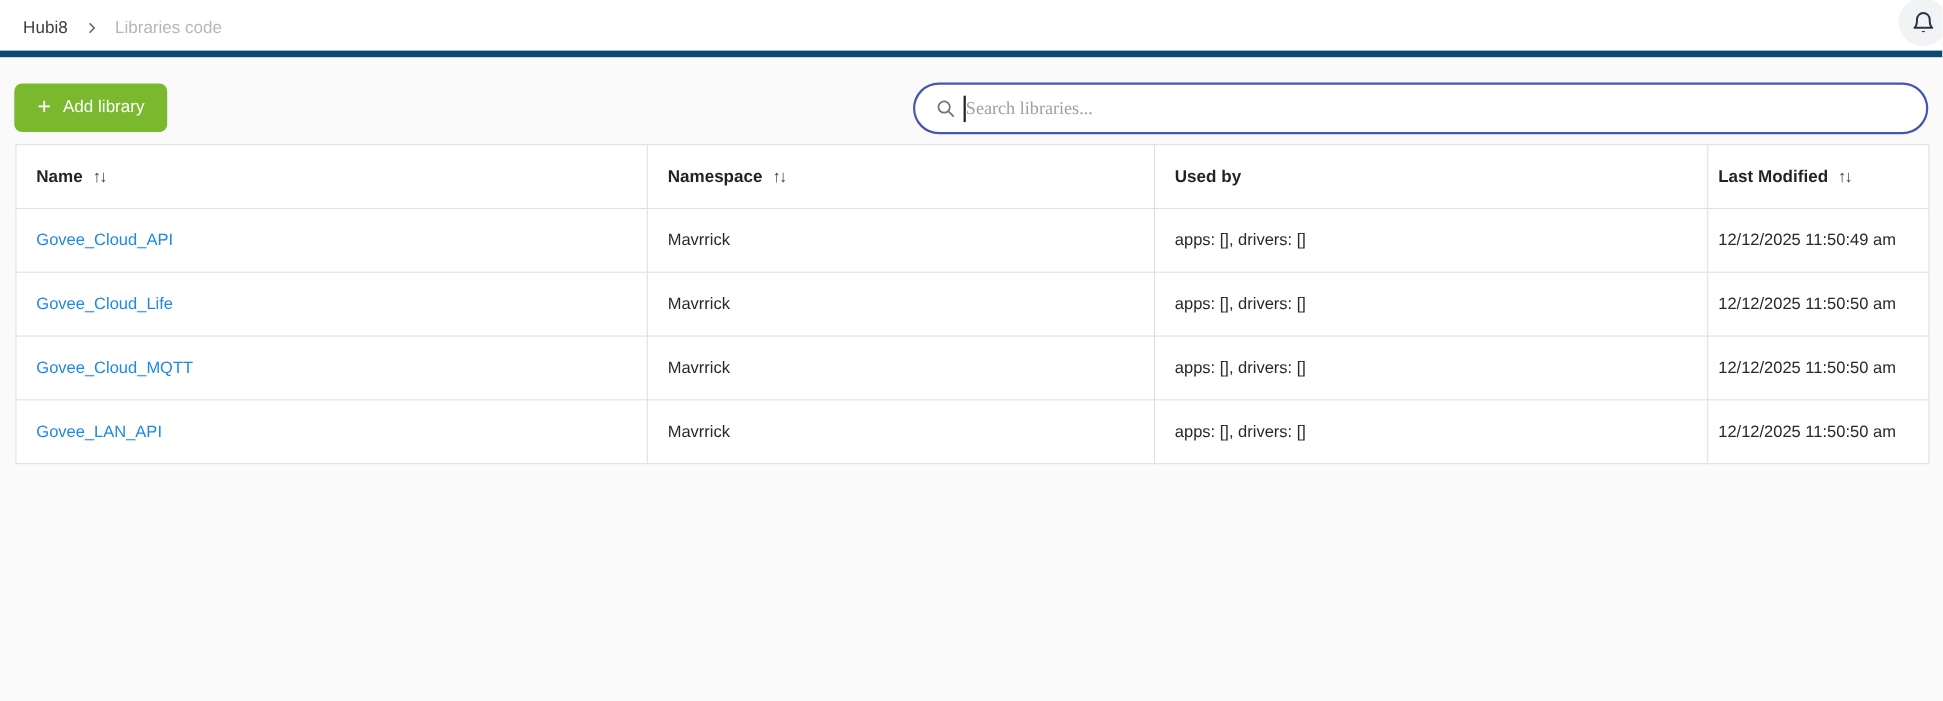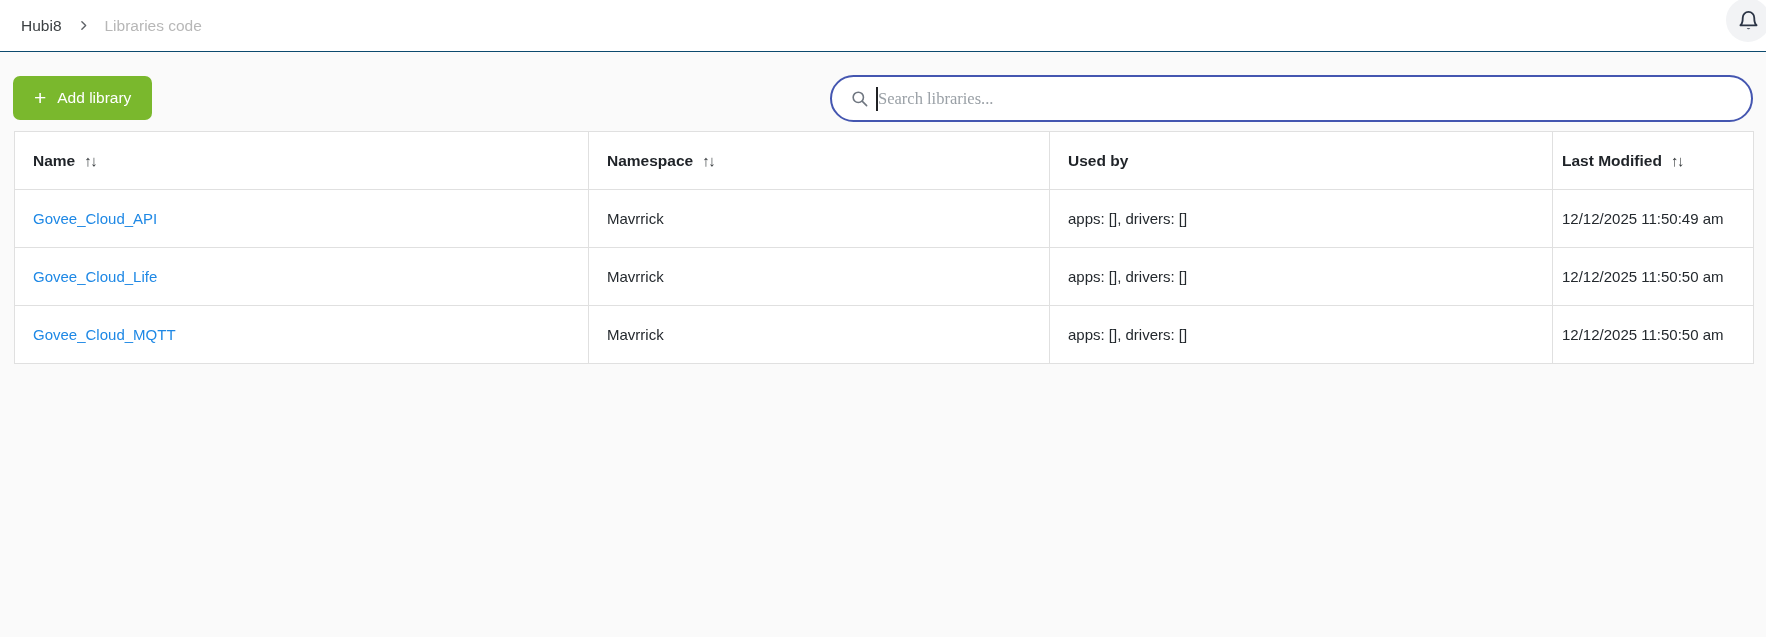--- a/index.html
+++ b/index.html
@@ -4,21 +4,21 @@
 <title>Libraries code</title>
 <style>
   * { margin:0; padding:0; box-sizing:border-box; }
   html,body { background:#fafafa; }
   body { font-family:"Liberation Sans","DejaVu Sans",sans-serif; }
 
   .app { position:relative; width:1766px; height:637px; background:#fafafa; overflow:hidden; }
 
   
   .topbar { position:absolute; top:0; left:0; width:100%; height:52px;
-            background:#ffffff; border-bottom:1px solid #0c4a6e; z-index:5; }
+            background:#ffffff; border-bottom:6px solid #0c4a6e; z-index:5; }
   .breadcrumb { position:absolute; left:21px; top:0; height:51px; display:flex; align-items:center; }
   .crumb-root { font-size:15.5px; color:#3c4043; cursor:pointer; }
   .crumb-sep { display:flex; align-items:center; margin:0 15px; color:#5f6368; }
   .crumb-current { font-size:15.5px; color:#b7b7b7;text-align:center; }
   .bell-btn { position:absolute; top:-2px; right:-4px; width:44px; height:44px;
               border-radius:50%; background:#f2f3f5; border:none; cursor:pointer;
               display:flex; align-items:center; justify-content:center; }
 
   
   .add-btn { position:absolute; left:13px; top:76px; height:44px; padding:0 21px;
@@ -116,16 +116,22 @@
           <td>Mavrrick</td>
           <td>apps: [], drivers: []</td>
           <td class="col-last">12/12/2025 11:50:50 am</td>
         </tr>
         <tr>
           <td><a href="#">Govee_Cloud_MQTT</a></td>
           <td>Mavrrick</td>
           <td>apps: [], drivers: []</td>
           <td class="col-last">12/12/2025 11:50:50 am</td>
         </tr>
+        <tr>
+          <td><a href="#">Govee_LAN_API</a></td>
+          <td>Mavrrick</td>
+          <td>apps: [], drivers: []</td>
+          <td class="col-last">12/12/2025 11:50:50 am</td>
+        </tr>
       </tbody>
   </table>
 
 </div>
 
 </body></html>

